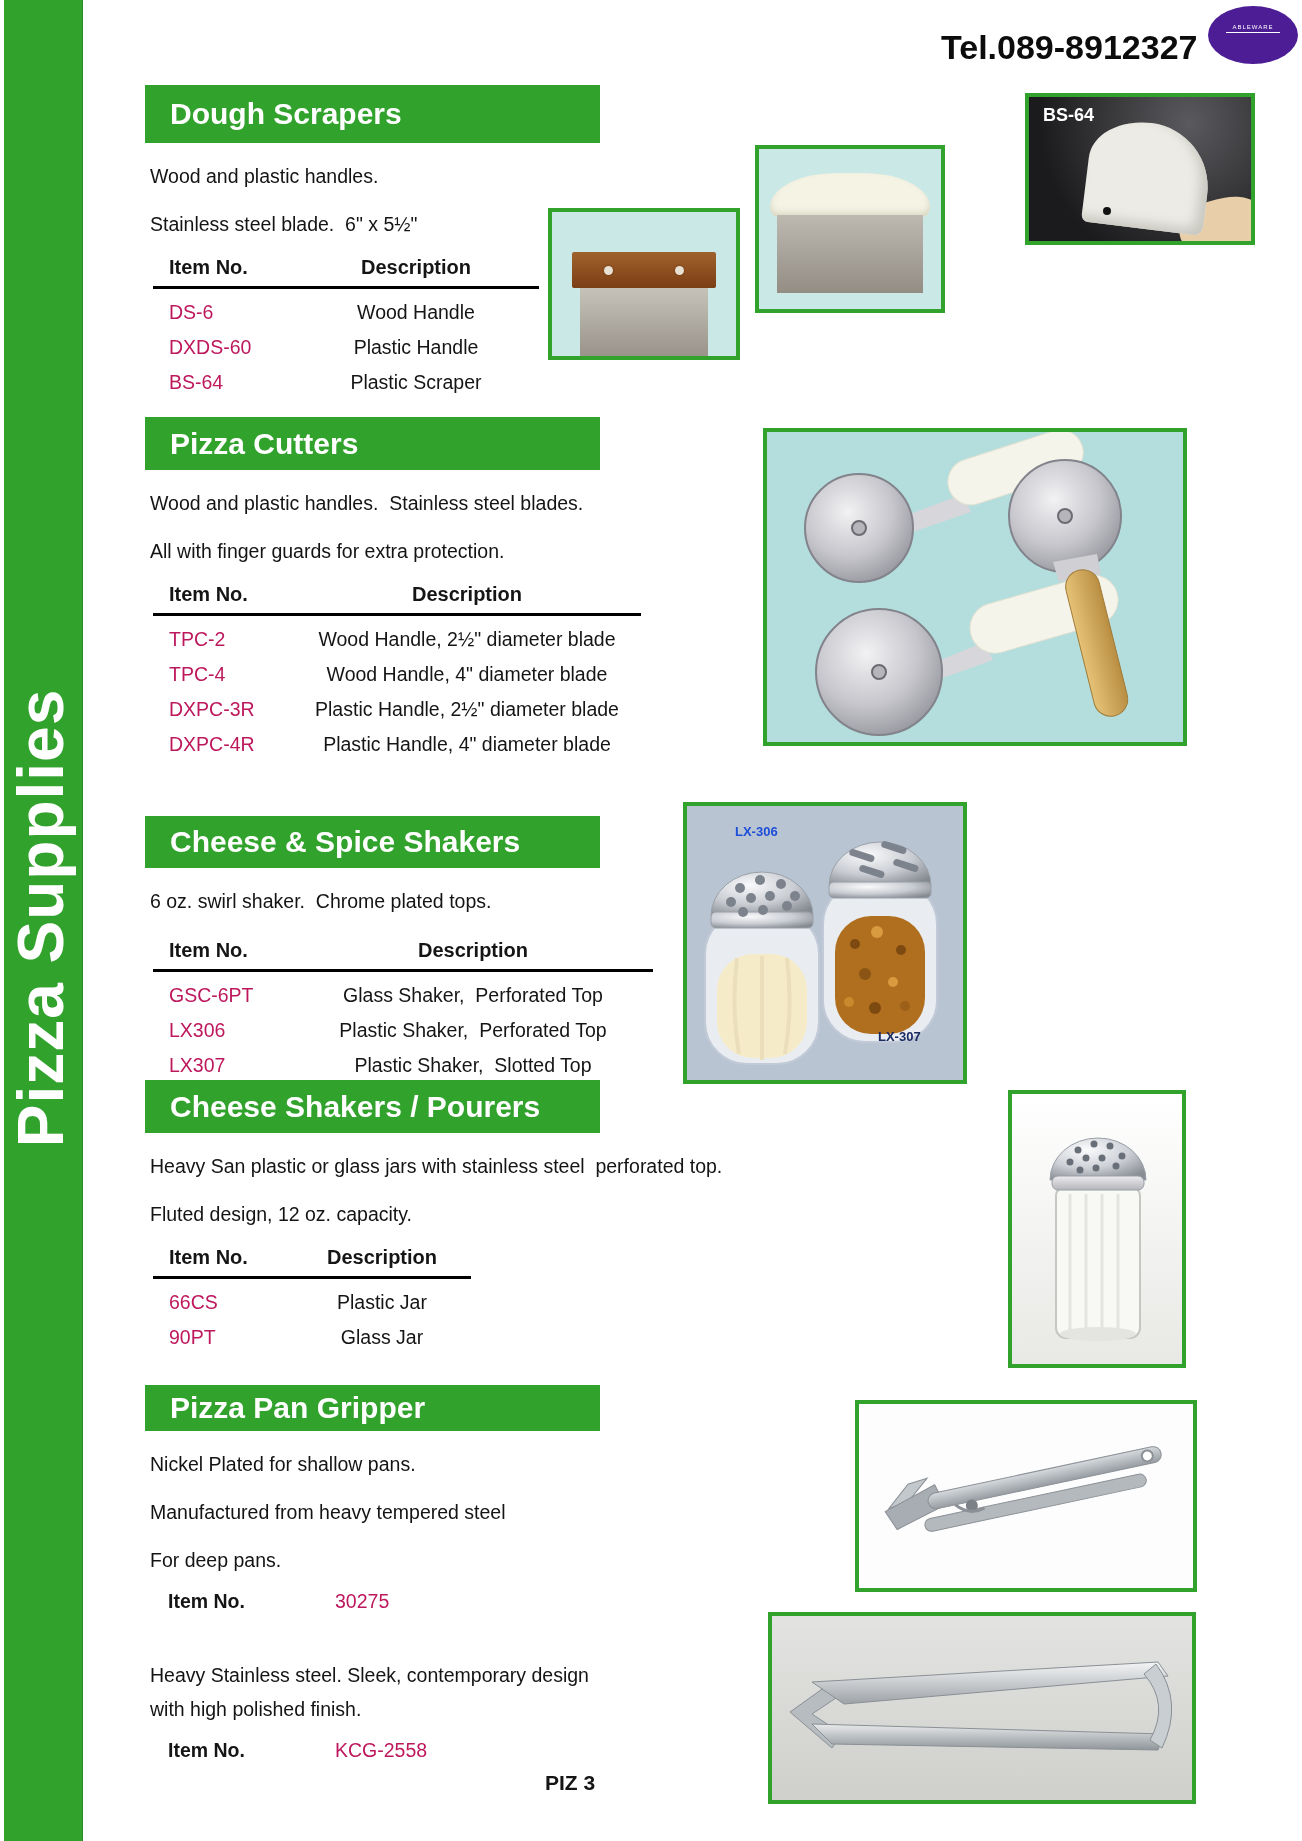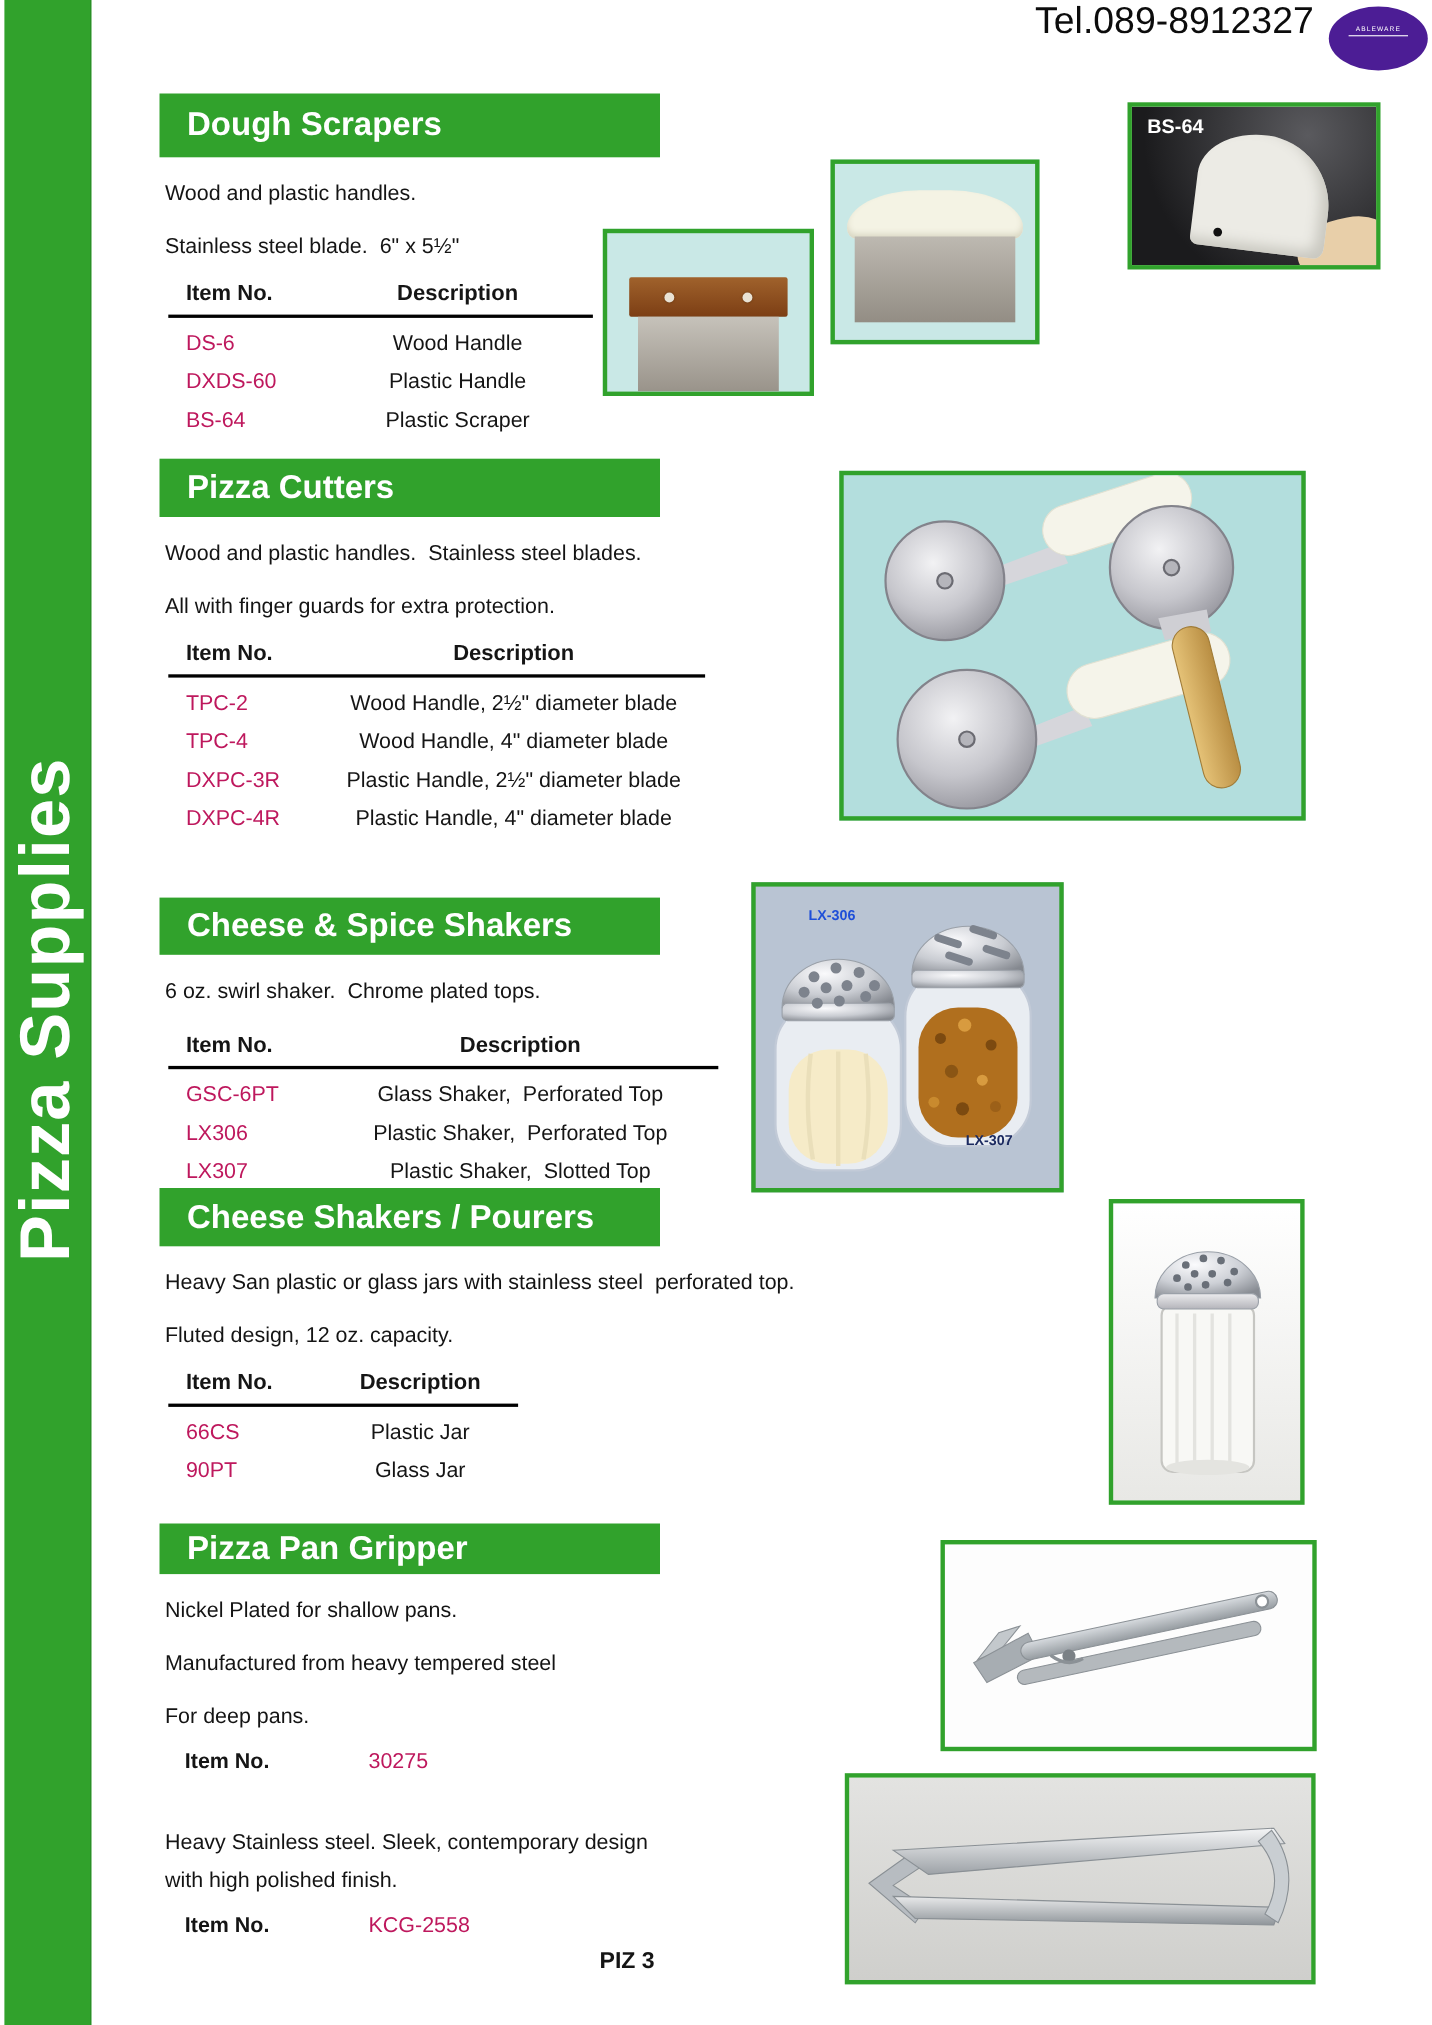--- a/index.html
+++ b/index.html
@@ -10,21 +10,21 @@
   }
 
   
   .sidebar { position:absolute; left:4px; top:0; width:79px; height:1841px;
              background:#31a22c; border-right:1px solid #2a8c26; }
   .sidebar-title { position:absolute; left:41px; top:918px;
     transform:translate(-50%,-50%) rotate(-90deg); transform-origin:center;
     color:#fff; font-weight:bold; font-size:64px; letter-spacing:1px; white-space:nowrap; }
 
   
-  .tel { position:absolute; left:941px; top:0; font-size:34px; font-weight:normal; color:#0c0c0c; }
+  .tel { position:absolute; left:941px; top:28px; font-size:34px; font-weight:bold; color:#0c0c0c; }
   .logo { position:absolute; left:1208px; top:6px; width:90px; height:58px; background:#4c1d95;
           border-radius:50%; display:flex; flex-direction:column; align-items:center;
           justify-content:center; color:#fff;gap:34px; }
   .logo-glyphs { display:flex; gap:4px; align-items:flex-end; height:9px; margin-bottom:1px; }
   .lg-cup   { width:8px; height:7px; border:1px solid #fff; border-radius:1px 1px 3px 3px; }
   .lg-person{ width:7px; height:8px; border:1px solid #fff; border-radius:3px 3px 0 0; }
   .lg-bars  { width:12px; height:8px;
     background:repeating-linear-gradient(90deg,#fff 0 1px,transparent 1px 3px); }
   .logo-sub { font-size:6px; letter-spacing:1px; line-height:7px; border-bottom:1px solid #fff; padding:0 6px 1px; }
   .logo-brand { font-size:21px; font-weight:bold; font-style:italic; letter-spacing:2px; line-height:22px; }

